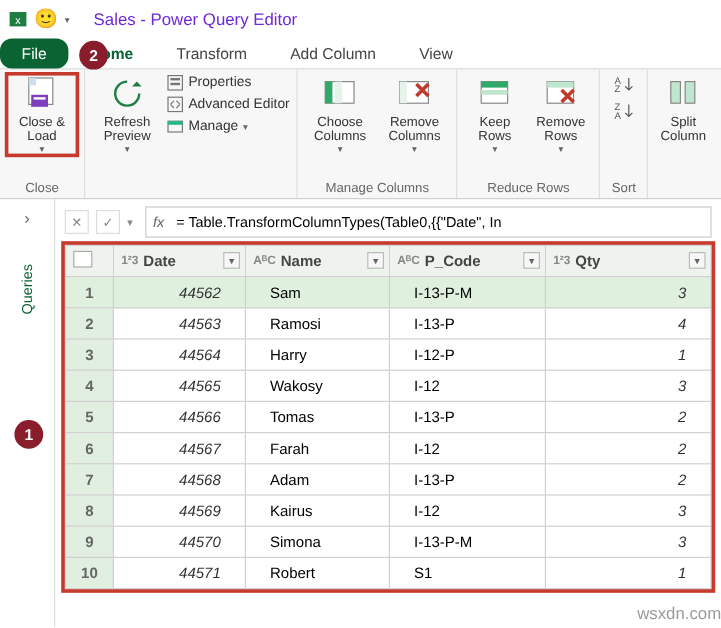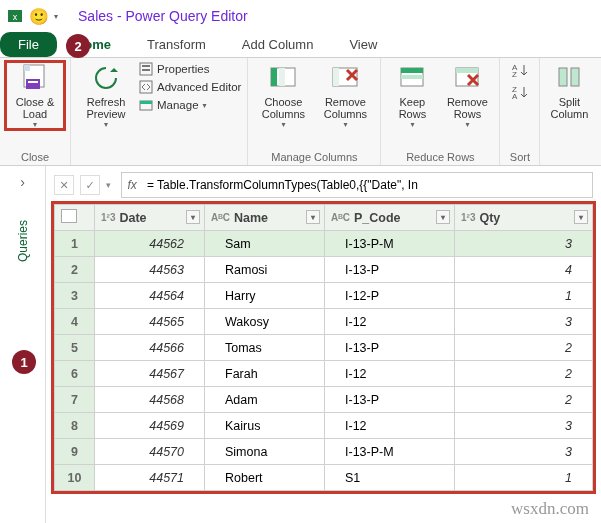--- a/index.html
+++ b/index.html
@@ -54,21 +54,21 @@
   .pq thead th .th-inner { display:flex; align-items:center; gap:4px;text-align:right;}
   .pq thead th .drop { position:absolute; right:4px; top:5px; width:14px; height:14px; border:1px solid #bbb; background:#f7f7f7; display:flex; align-items:center; justify-content:center; font-size:8px; color:#666;}
   .pq .rownum { background:#e0efe0; text-align:center; color:#666; width:40px;}
   .pq td { padding:0 20px; }
   .pq td.num { text-align:right; font-style:italic; color:#333;}
   .rowsel td, .rowsel th.rownum { background:#dff0df !important; }
   .type-ic { font-size:10px; color:#888;}
   .corner-th { width:34px; background:#eef3ee;}
   .corner-ic { width:16px; height:14px; border:1px solid #aaa; background:#fff; display:inline-block;}
 
-  .watermark { position:absolute; right:12px; bottom:4px; font-size:17px; color:#999;font-family:Liberation Serif, serif; }
+  .watermark { position:absolute; right:0; bottom:4px; font-size:14px; color:#999; }
 
   
   svg { display:block; }
 </style>
 </head>
 <body>
 
 <div class="titlebar">
   <span class="qat-ic">
     <svg width="16" height="16">

